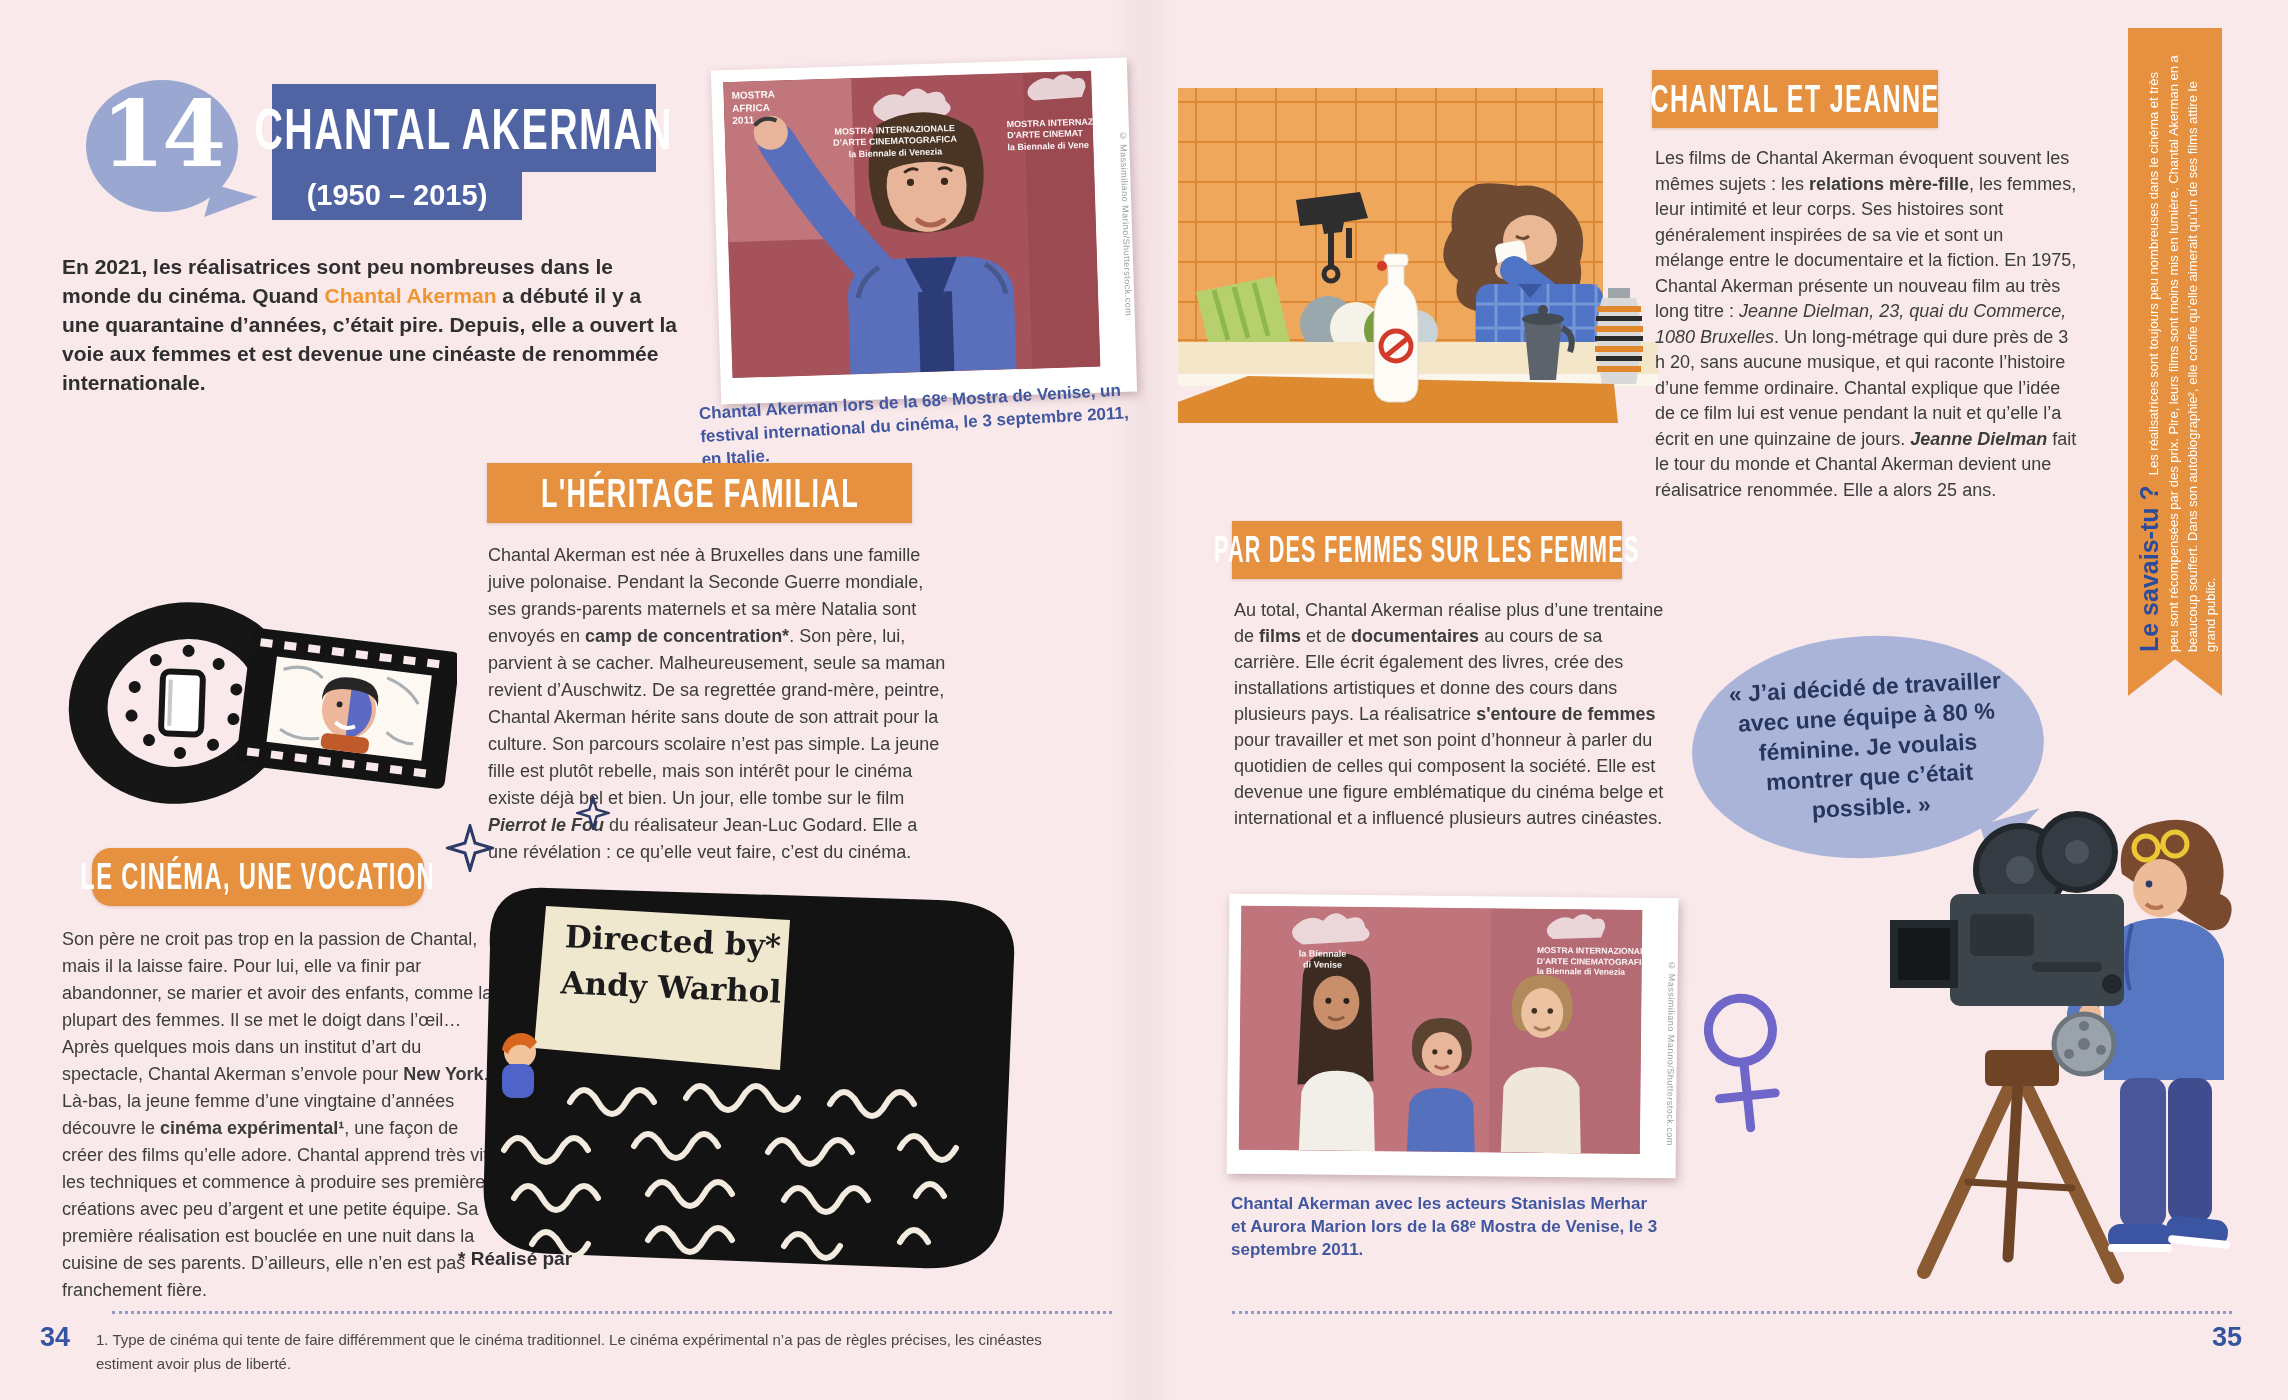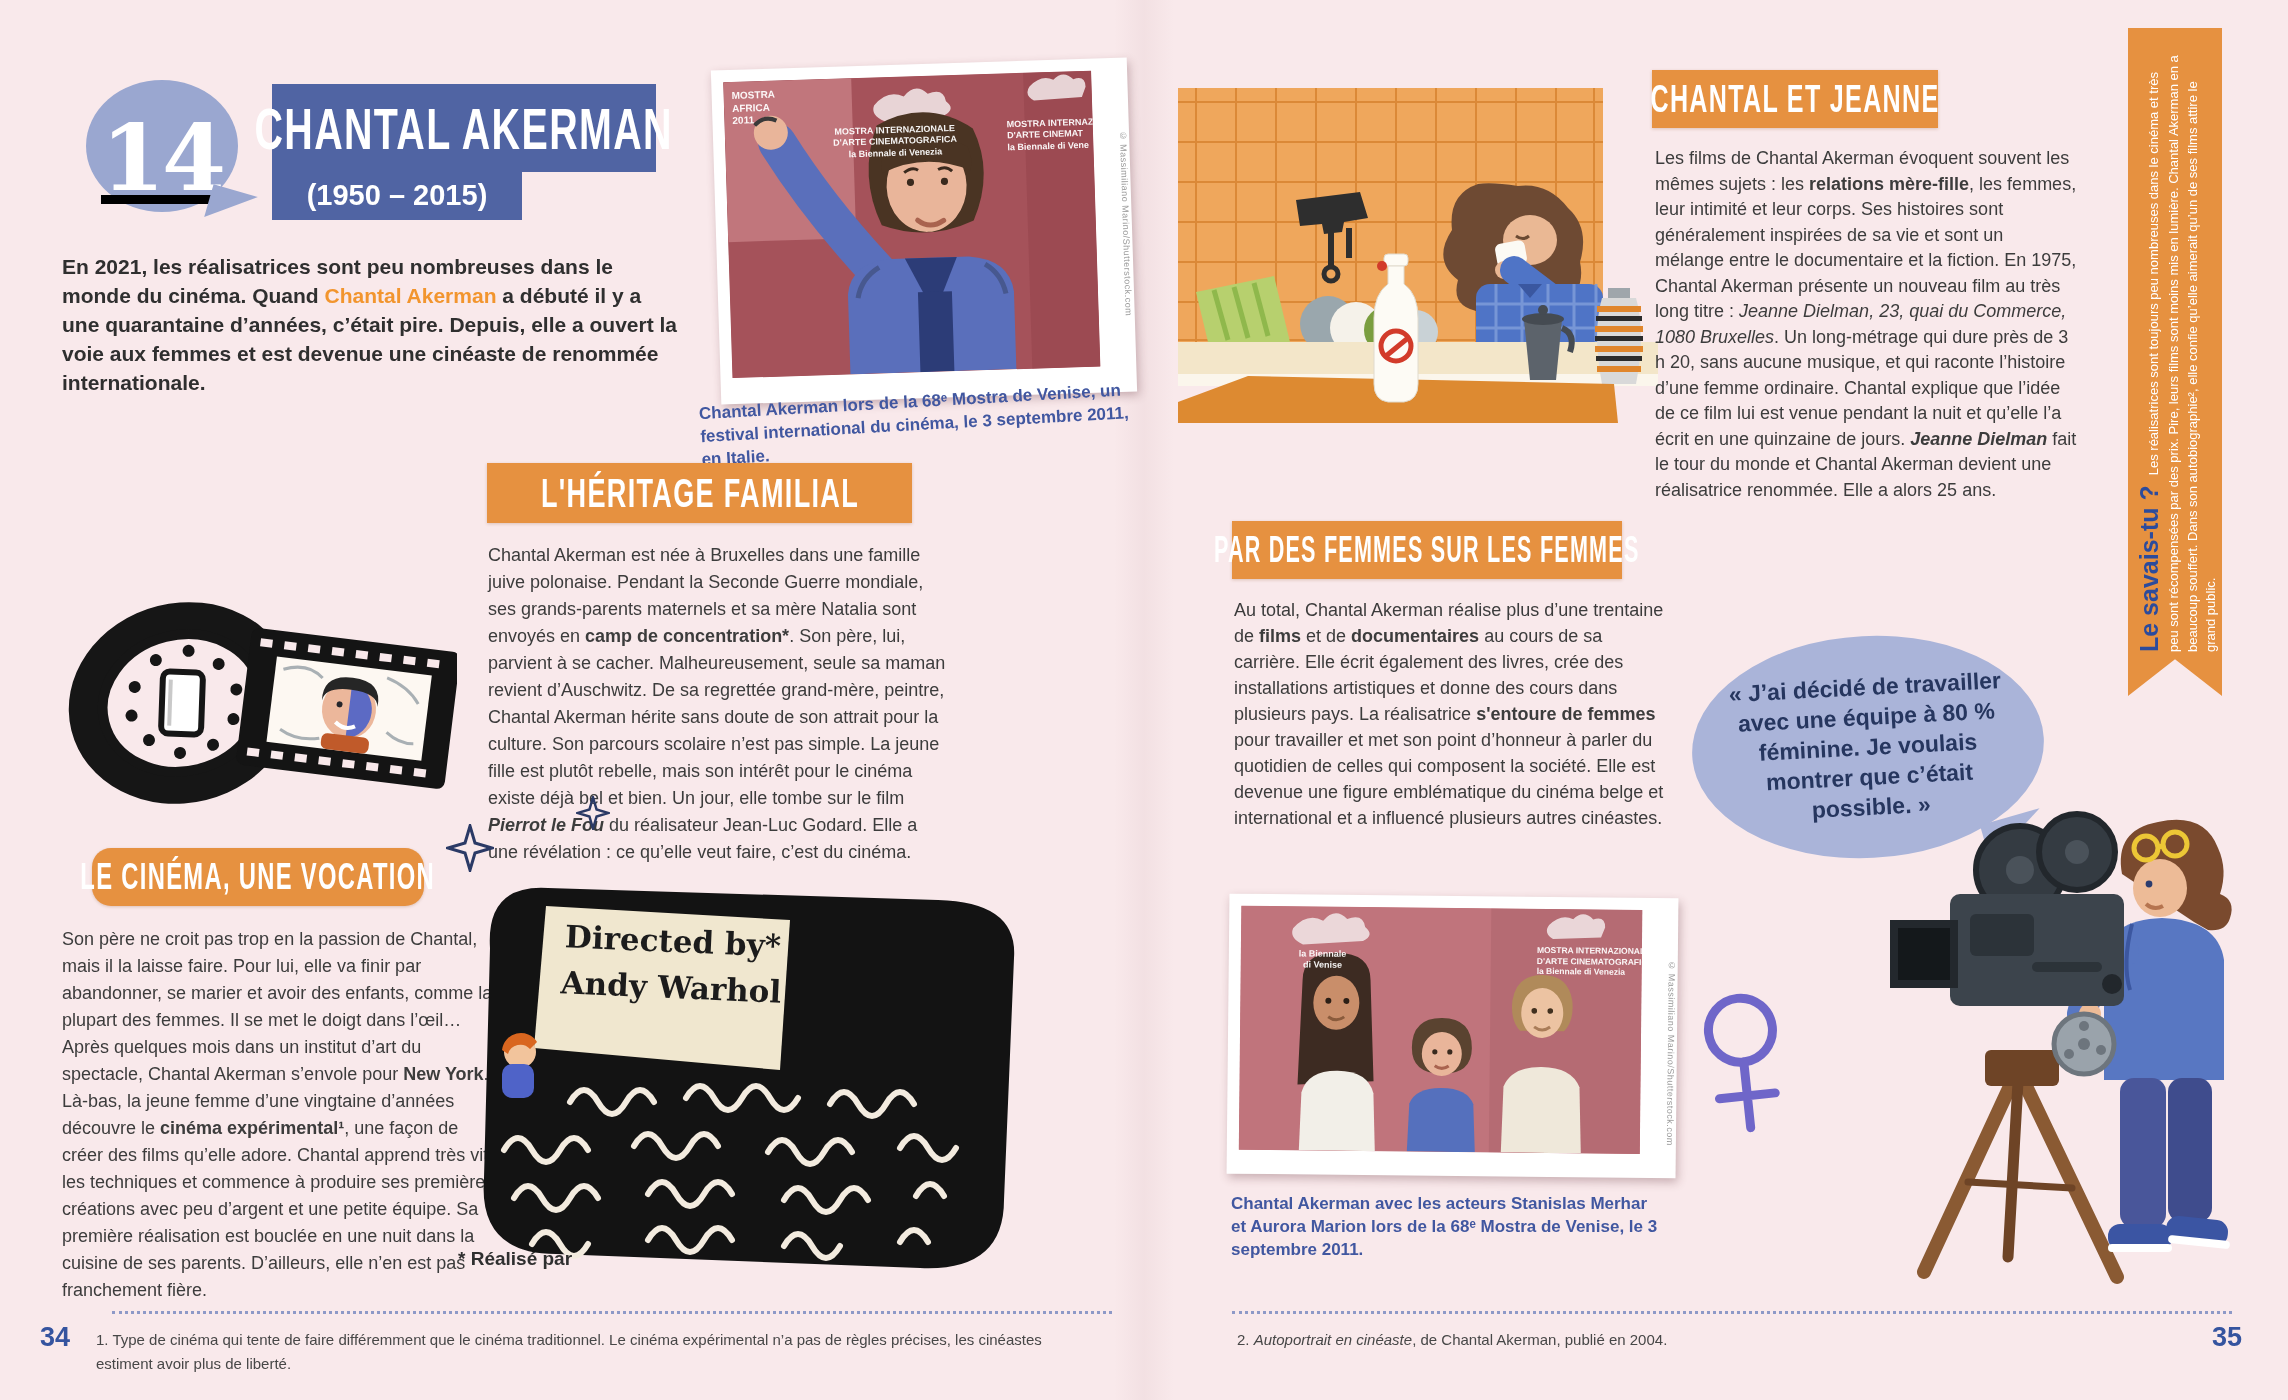--- a/index.html
+++ b/index.html
@@ -20,21 +20,21 @@
   .caption{position:absolute;color:#4157a0;font-weight:700;font-size:17px;line-height:23px;}
   .credit{position:absolute;right:1px;top:22%;writing-mode:vertical-rl;font-size:9px;color:#9a9a9a;letter-spacing:.5px;}
   .dots{position:absolute;border-top:3px dotted #8e99c7;height:0;}
   .pagenum{position:absolute;color:#35549f;font-weight:700;font-size:27px;}
   .footnote{position:absolute;color:#474747;font-size:15px;line-height:24px;}
   .frag{position:absolute;color:rgba(255,255,255,.94);font-weight:700;line-height:1.25;}
   .frag div{white-space:nowrap;}
 
   
   .badge{position:absolute;left:86px;top:80px;width:152px;height:132px;background:#9aa7d0;border-radius:50%;
-         display:flex;align-items:flex-end;justify-content:center;text-decoration:underline;}
+         display:flex;align-items:flex-start;justify-content:center;}
   .badge .num{font-family:"DejaVu Serif",serif;font-weight:700;font-size:92px;color:#fff;letter-spacing:-3px;}
   .badge-tail{position:absolute;left:208px;top:190px;width:0;height:0;
               border-left:46px solid #9aa7d0;border-bottom:34px solid transparent;transform:rotate(16deg);}
   .title-box{position:absolute;left:272px;top:84px;width:384px;height:88px;background:#5064a3;
              display:flex;align-items:center;justify-content:center;}
   .title-box .t{color:#fff;font-weight:700;font-size:58px;white-space:nowrap;letter-spacing:2px;}
   .subtitle-box{position:absolute;left:272px;top:170px;width:250px;height:50px;background:#5064a3;
                 display:flex;align-items:center;justify-content:center;}
   .subtitle-box .t{color:#fff;font-weight:700;font-size:29px;}
 
@@ -434,15 +434,14 @@
       <rect x="260" y="210" width="70" height="10" rx="5" fill="#2c3339"></rect>
     </g>
   </svg>
 
   <div class="ribbon"></div>
   <div class="ribbon-text">
     <span class="ribbon-title">Le savais-tu ?</span><span class="ribbon-body">Les réalisatrices sont toujours peu nombreuses dans le cinéma et très peu sont récompensées par des prix. Pire, leurs films sont moins mis en lumière. Chantal Akerman en a beaucoup souffert. Dans son autobiographie², elle confie qu’elle aimerait qu’un de ses films attire le grand public.</span>
   </div>
 
   <div class="dots" style="left:1232px;top:1311px;width:1000px;"></div>
-  <div class="footnote" style="left:1237px;top:1328px;width:900px;"><span>2. </span><span class="i">Autoportrait en cinéaste</span><span>, de Chantal Akerman, publié en 2004.</span></div>
   <div class="pagenum" style="left:2212px;top:1322px;">35</div>
 </div>
 
 </body></html>

